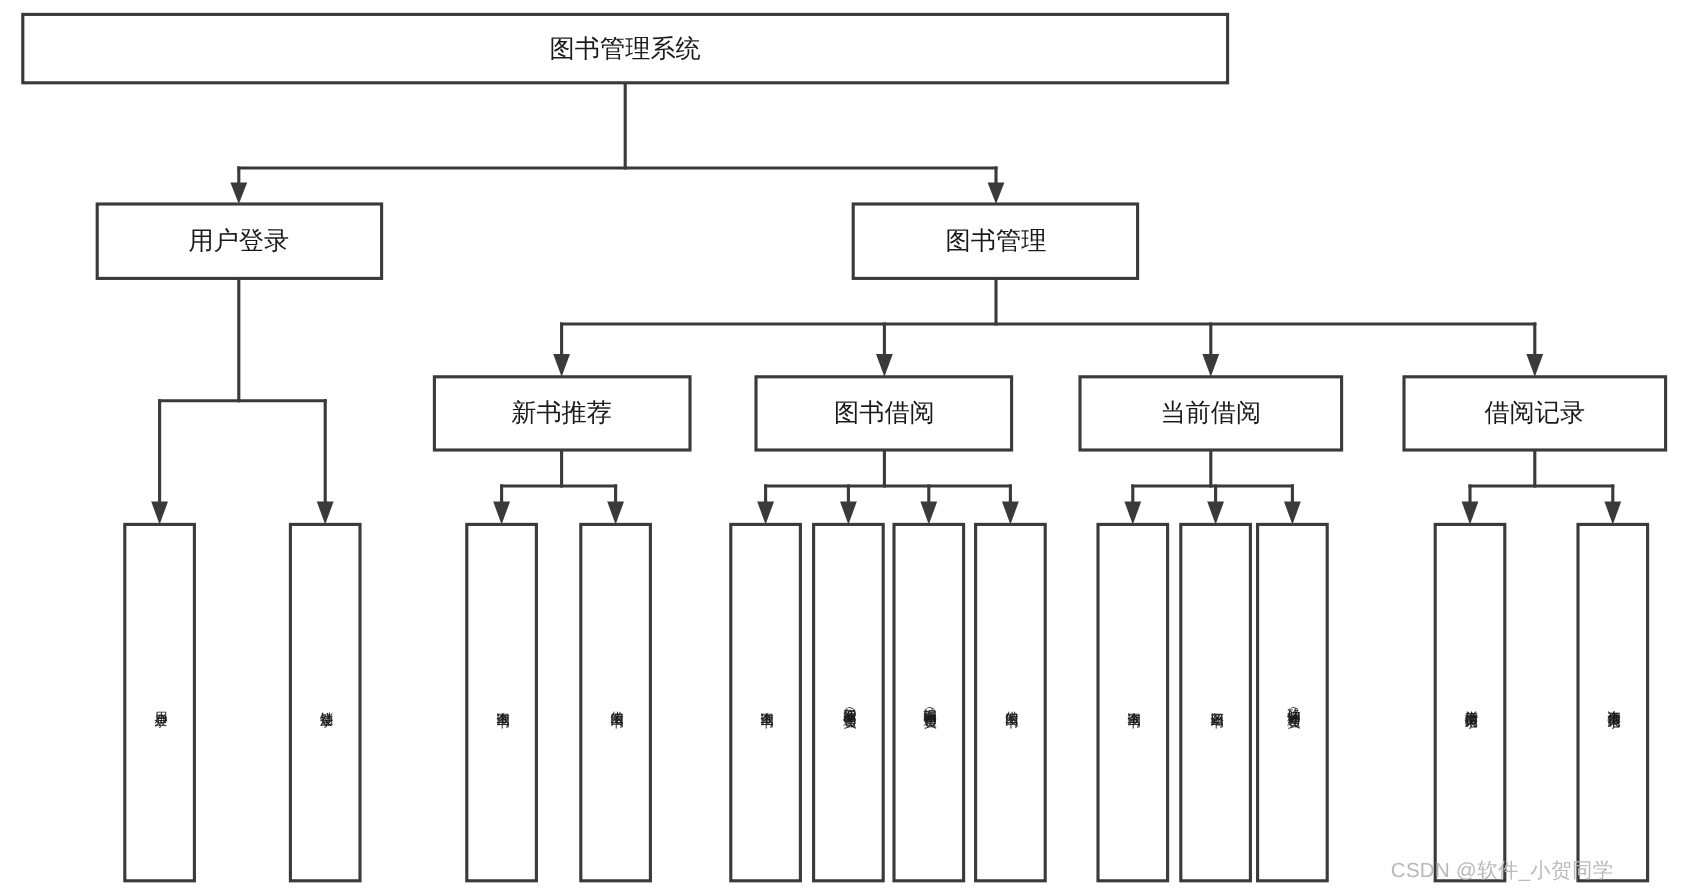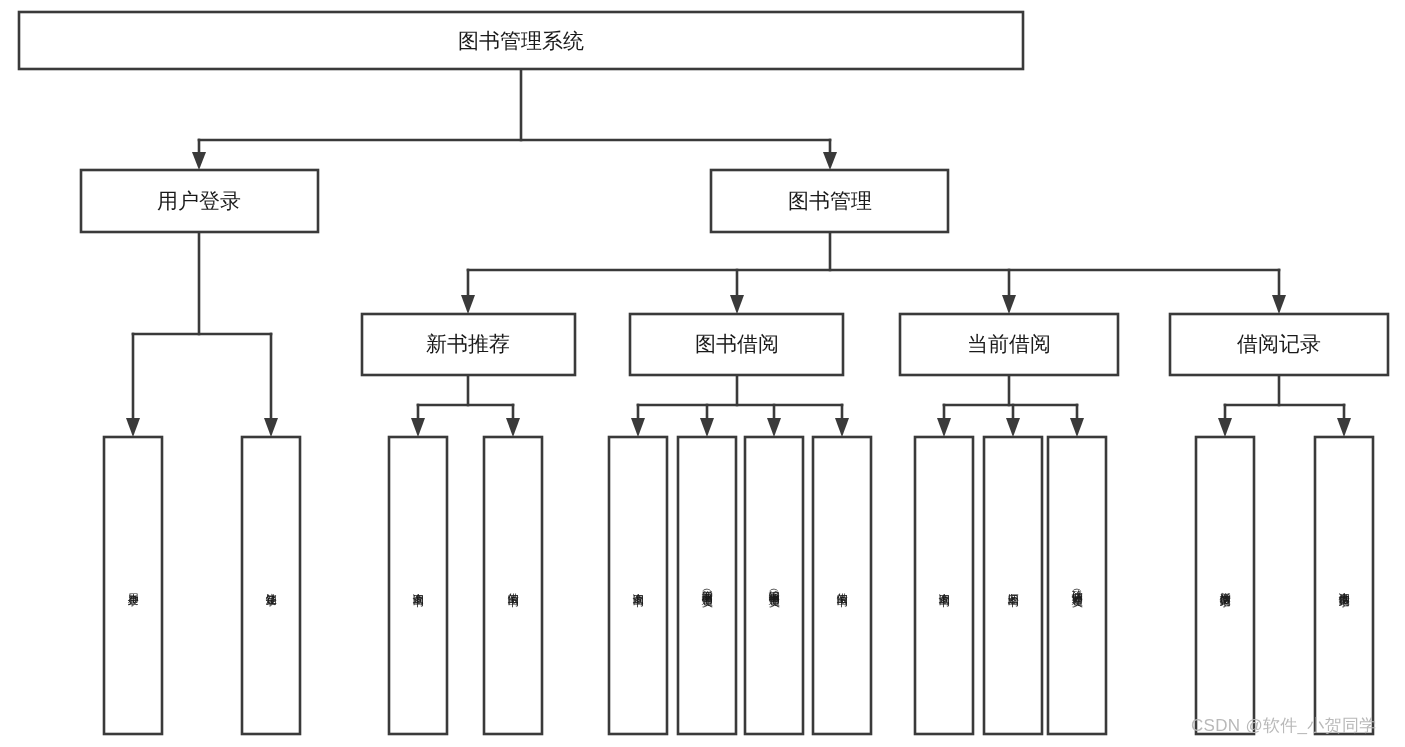--- a/index.html
+++ b/index.html
@@ -56,21 +56,21 @@
     font-size: 22px;
     line-height: 1.12;
     color: #1a1a1a;
     letter-spacing: 1px;
     text-align: center;
     white-space: nowrap;
     pointer-events: none;
   }
   .watermark {
     position: absolute;
-    left: 1191px;
+    left: 1159px;
     top: 714px;
     font-family: "Liberation Sans", "DejaVu Sans", sans-serif;
     font-size: 17px;
     color: #b9b9b9;
     white-space: nowrap;
     letter-spacing: 0.3px;
   }
 </style>
 </head>
 <body>

